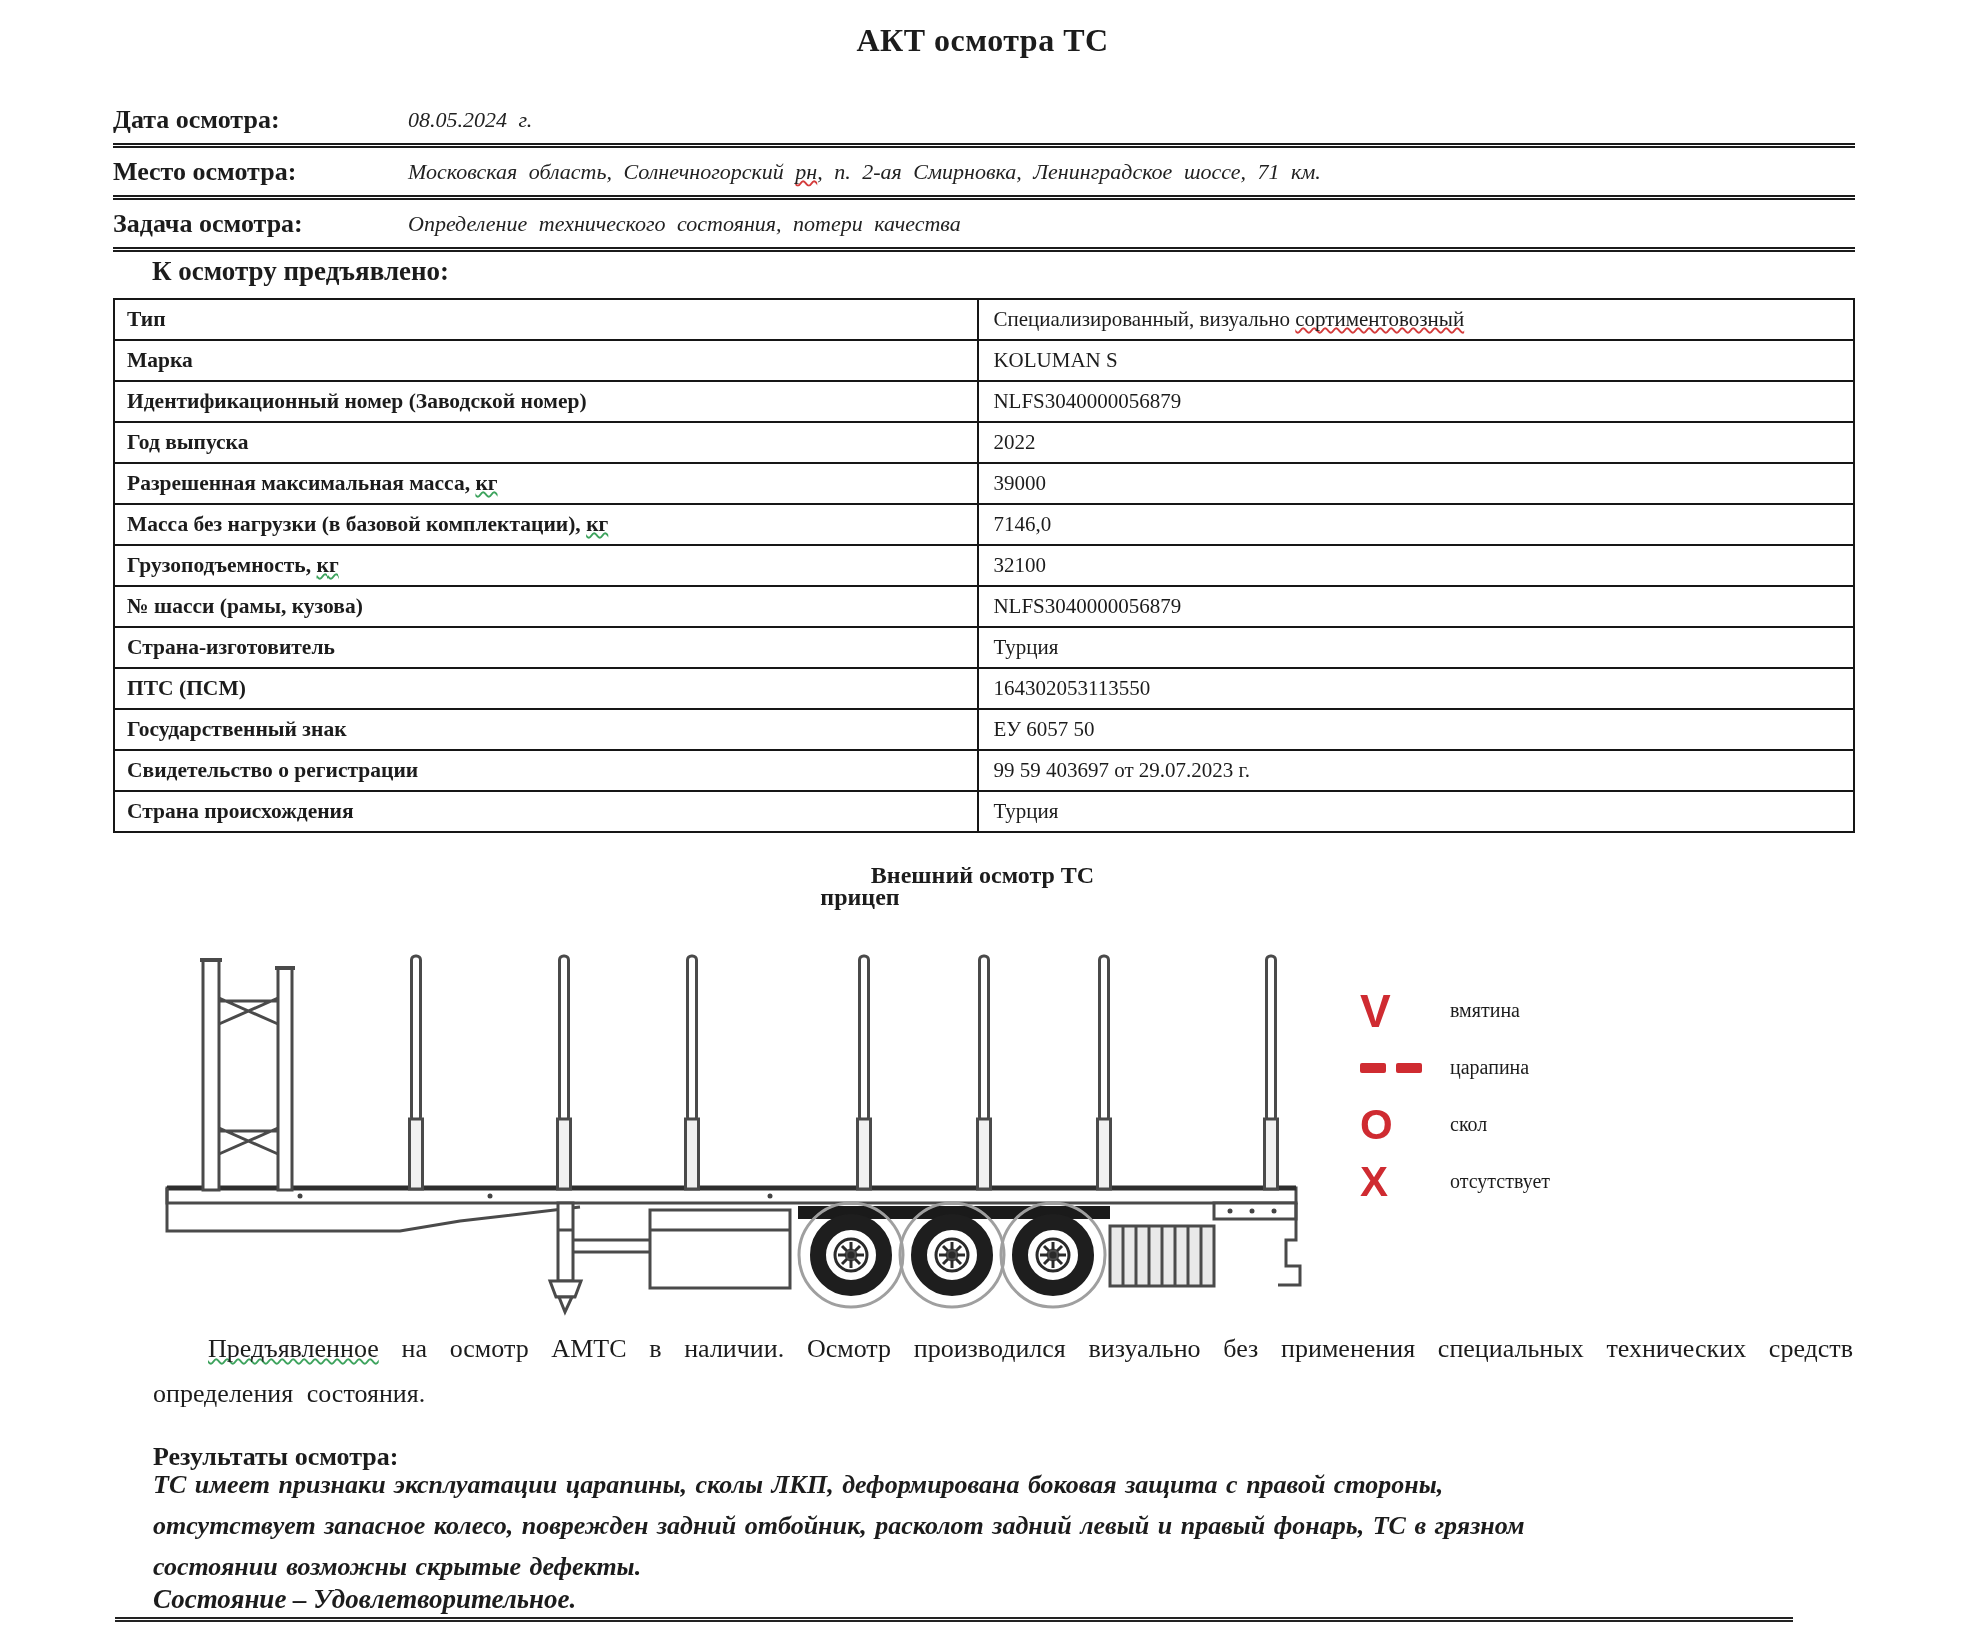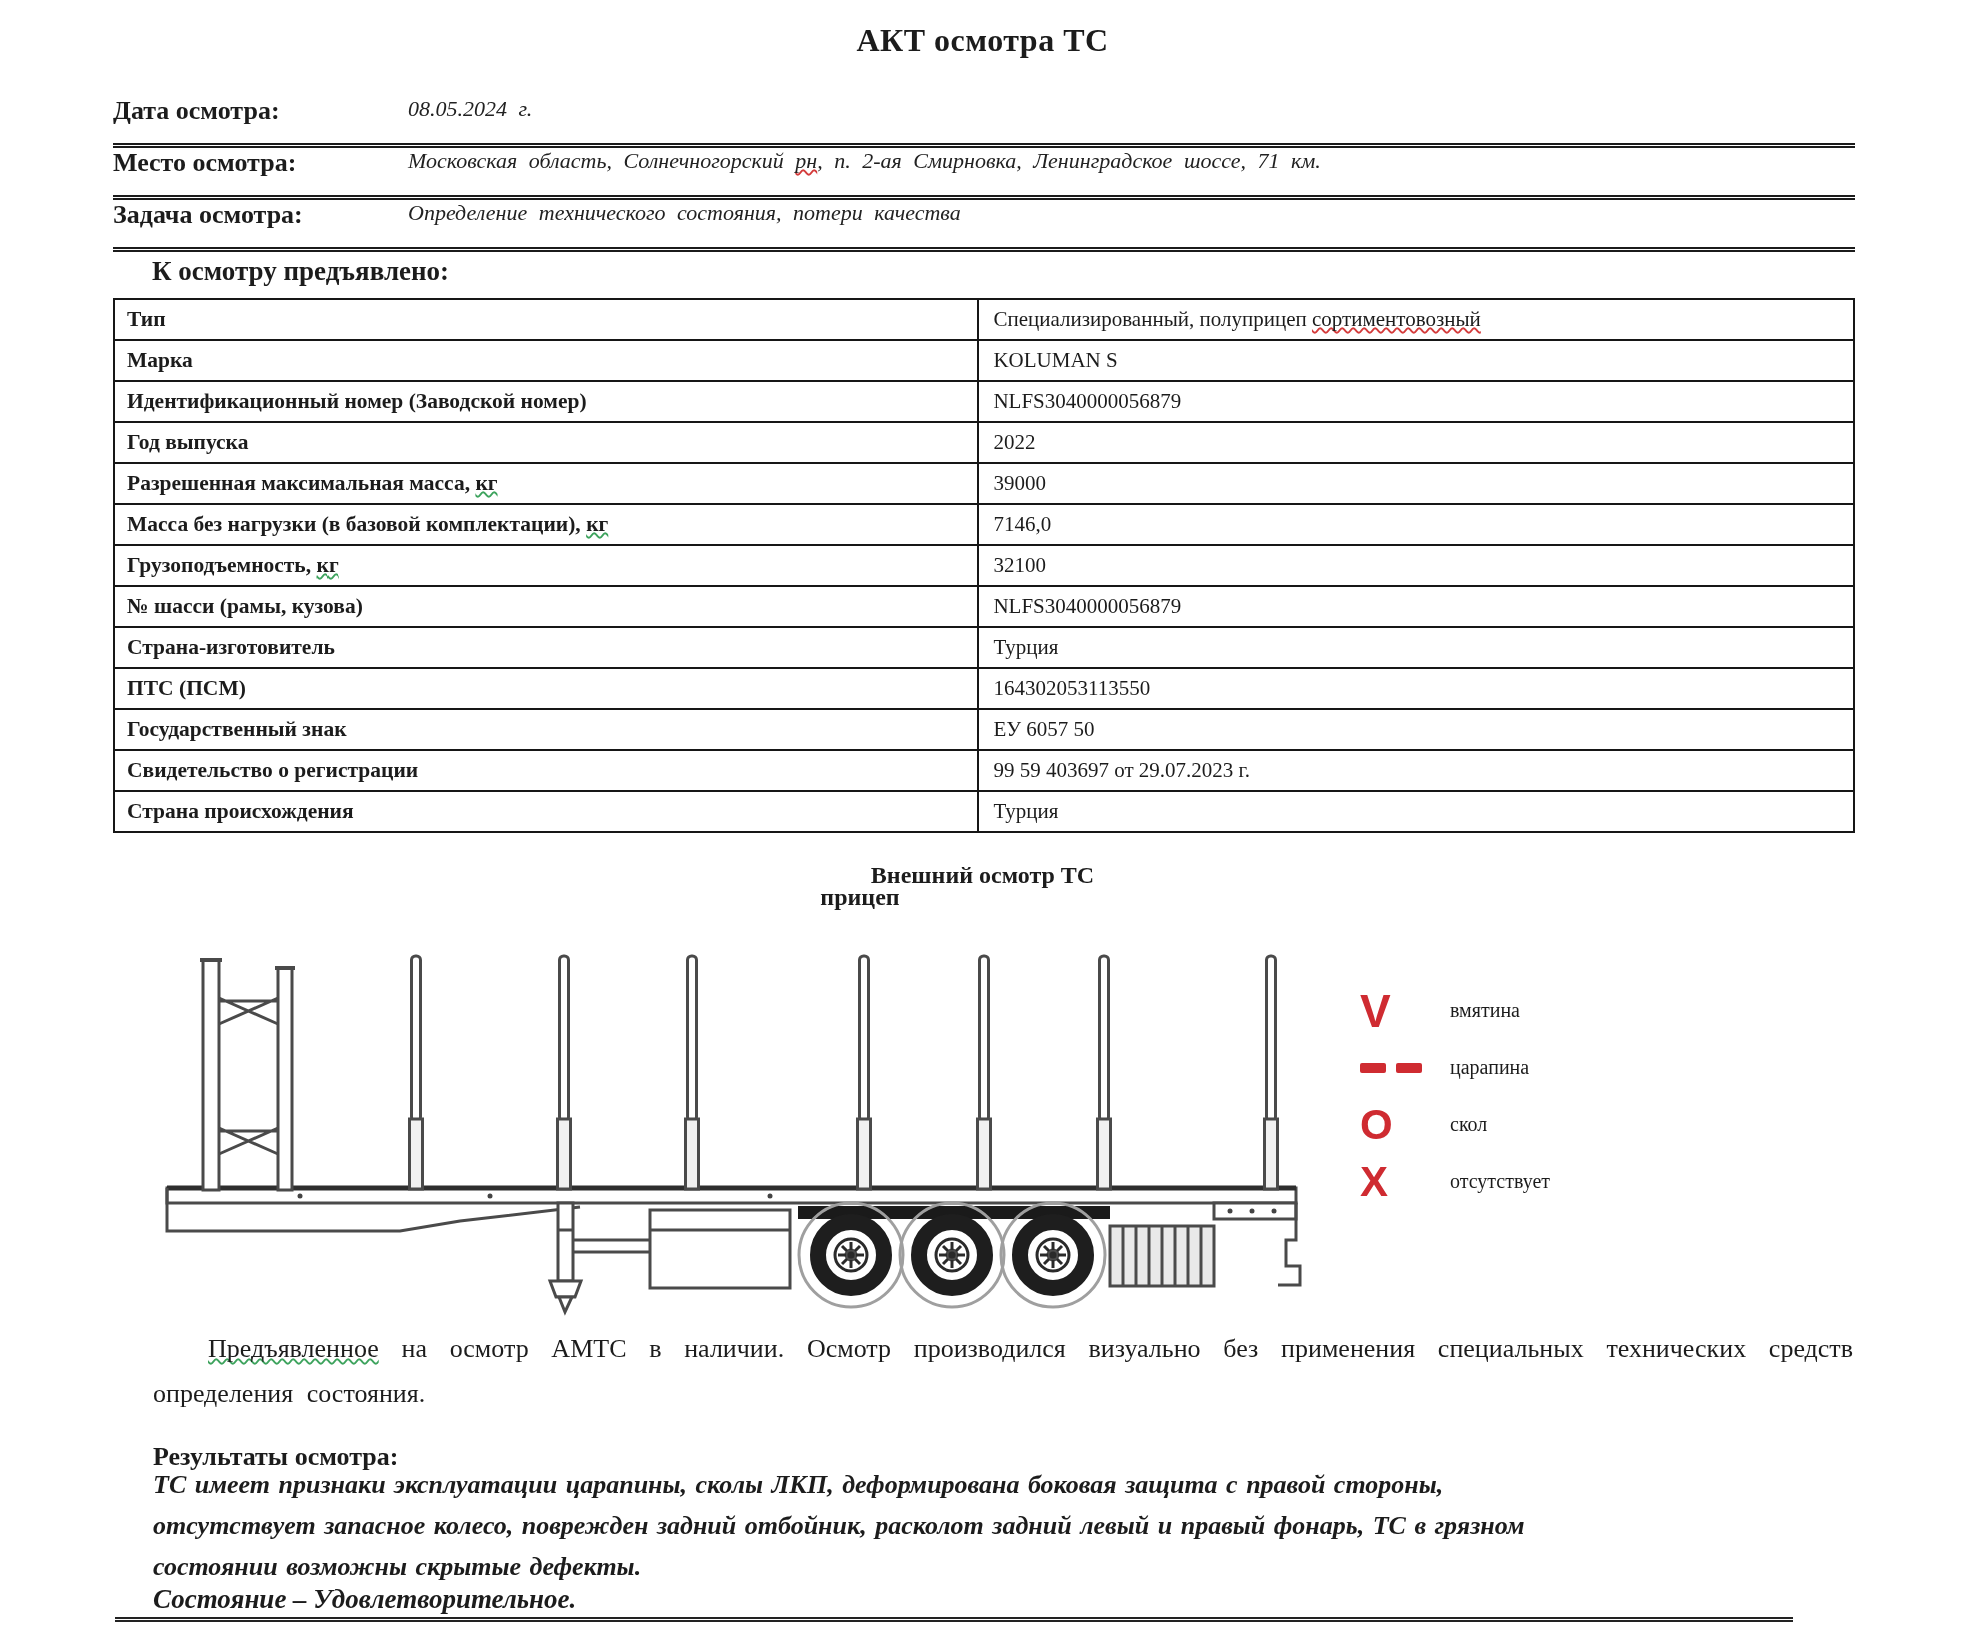--- a/index.html
+++ b/index.html
@@ -6,21 +6,21 @@
   .page{
     position:relative;width:1965px;height:1625px;background:#ffffff;
     font-family:"Liberation Serif", serif;color:#1c1c1c;overflow:hidden;
   }
   .doc-title{
     position:absolute;top:22px;left:0;width:100%;text-align:center;
     font-size:32px;font-weight:bold;letter-spacing:.5px;
   }
   
   .hdr{position:absolute;left:113px;top:96px;width:1742px;}
-  .hdr-row{display:flex;height:47px;border-bottom:5px double #1b1b1b;}
+  .hdr-row{display:flex;align-items:center;height:47px;border-bottom:5px double #1b1b1b;}
   .hdr-label{width:285px;font-weight:bold;font-size:26px;flex:0 0 auto;}
   .hdr-value{font-style:italic;font-size:22px;padding-left:10px;word-spacing:6px;color:#222;}
   .sic-red{text-decoration:underline wavy #d43b3b 2px;text-decoration-skip-ink:none;}
   .sic-green{text-decoration:underline wavy #3da35d 2px;text-decoration-skip-ink:none;}
   
   .presented{position:absolute;left:152px;top:256px;font-size:27px;font-weight:bold;}
   
   table.veh{
     position:absolute;left:113px;top:298px;width:1742px;
     border-collapse:collapse;table-layout:fixed;
@@ -86,21 +86,21 @@
       <div class="hdr-value">Определение технического состояния, потери качества</div>
     </div>
   </div>
 
   <div class="presented">К осмотру предъявлено:</div>
 
   <table class="veh">
     <tbody>
       <tr>
         <td class="c-label"><span>Тип</span><span class="sic-green"></span></td>
-        <td class="c-value"><span>Специализированный, полуприцеп </span><span class="sic-red">сортиментовозный</span></td>
+        <td class="c-value"><span>Специализированный, визуально </span><span class="sic-red">сортиментовозный</span></td>
       </tr>
       <tr>
         <td class="c-label"><span>Марка</span><span class="sic-green"></span></td>
         <td class="c-value"><span>KOLUMAN S</span><span class="sic-red"></span></td>
       </tr>
       <tr>
         <td class="c-label"><span>Идентификационный номер (Заводской номер)</span><span class="sic-green"></span></td>
         <td class="c-value"><span>NLFS3040000056879</span><span class="sic-red"></span></td>
       </tr>
       <tr>

